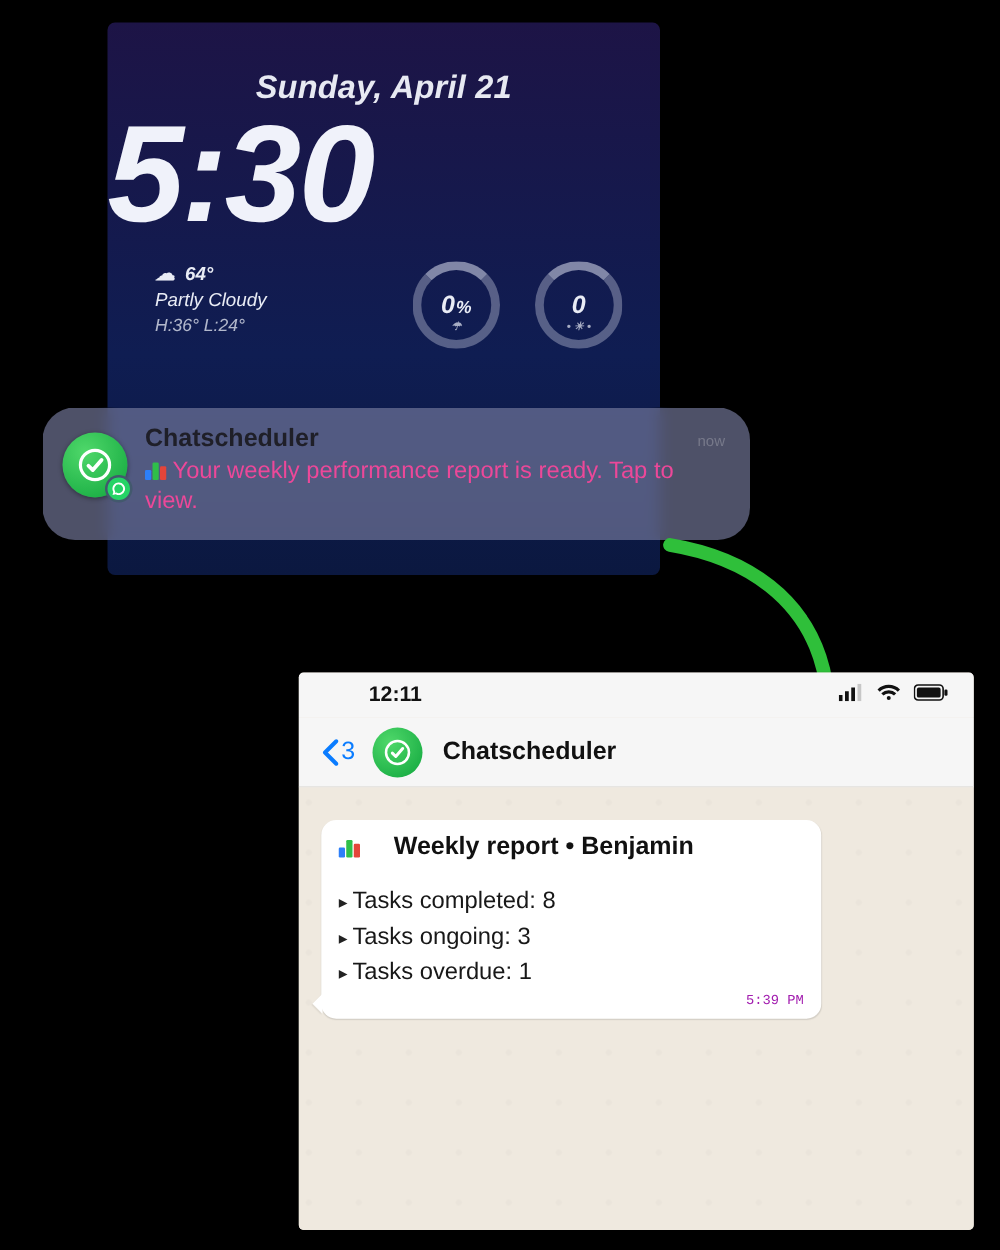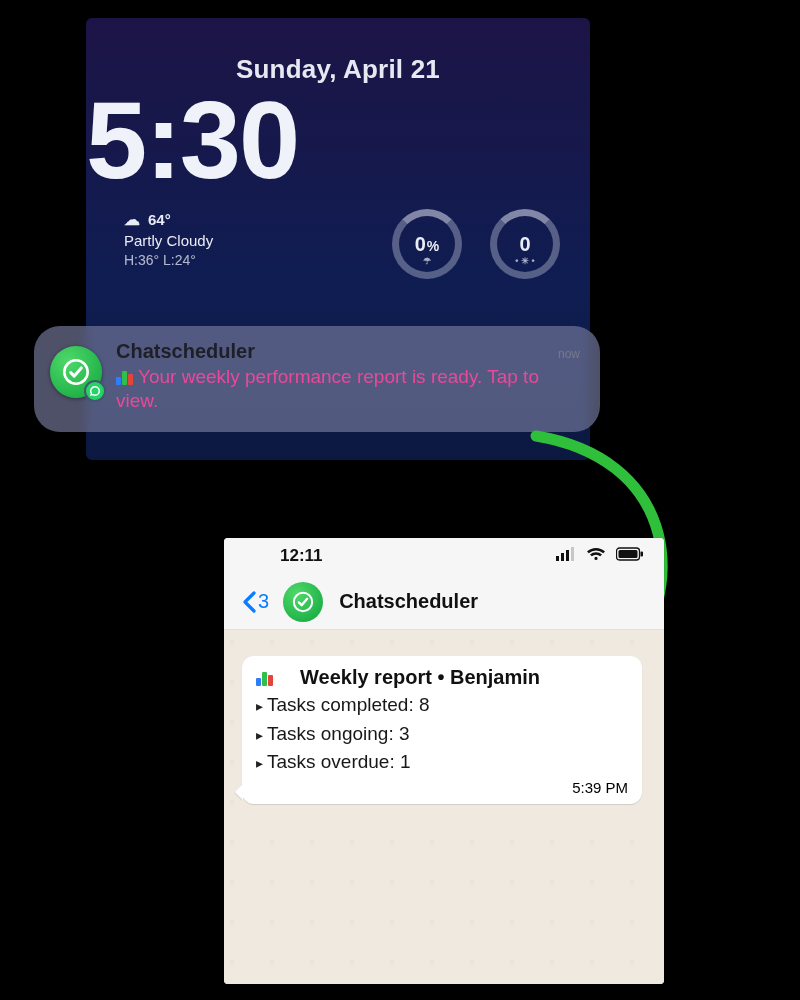--- a/index.html
+++ b/index.html
@@ -10,26 +10,27 @@
     font-family: -apple-system, BlinkMacSystemFont, "Segoe UI", Helvetica, Arial, sans-serif;
     position: relative;
     overflow: hidden;
   }
 
   
   .lockscreen {
     position: absolute;
     left: 86px;
     top: 18px;
-    width: 504px;
+    width: 442px;
     height: 442px;
     background: linear-gradient(180deg, #1d1446 0%, #0f1d52 60%, #0b1840 100%);
     border-radius: 6px;
     color: #e9ecf5;
     overflow: visible;
+    font-style: italic;
   }
   .ls-date {
     text-align: center;
     font-size: 26px;
     font-weight: 600;
     letter-spacing: 0.2px;
     padding-top: 36px;
     color: #e7e9f2;
   }
   .ls-time {
@@ -116,22 +117,22 @@
     position: absolute;
     left: 440px; top: 418px;
     width: 260px; height: 300px;
     pointer-events: none;
   }
   .arrow svg { width: 100%; height: 100%; overflow: visible; }
 
   
   .chat {
     position: absolute;
-    left: 224px; top: 538px;
-    width: 440px; height: 446px;
+    left: 239px; top: 538px;
+    width: 540px; height: 446px;
     background: #efe9df;
     border-radius: 4px;
     overflow: hidden;
     box-shadow: 0 0 0 1px rgba(0,0,0,.05);
   }
   .chat-status {
     height: 36px;
     background: #f6f6f6;
     display: flex; align-items: center;
     padding: 0 20px 0 56px;
@@ -180,23 +181,23 @@
     content: "";
     position: absolute;
     left: -7px; bottom: 4px;
     width: 0; height: 0;
     border: 8px solid transparent;
     border-right-color: #fff;
     border-left: 0;
     filter: drop-shadow(-1px 1px 0 rgba(0,0,0,.06));
   }
   .bubble-title { font-weight: 700; font-size: 20px; color: #111; display: flex; align-items: center; gap: 22px;}
-  .bubble-lines { font-size: 19px; color: #181818; line-height: 1.5; margin-top: 2px;}
+  .bubble-lines { font-size: 19px; color: #181818; line-height: 1.5; margin-top: 18px;}
   .bubble-line::before { content: "▸ "; color: #222; font-size: 14px;}
-  .bubble-time { text-align: right; font-size: 15px; color: #000000; margin-top: 2px; }
+  .bubble-time { text-align: right; font-size: 11px; color: #a21caf; margin-top: 2px; font-family: Liberation Mono, monospace; }
 
 </style>
 </head>
 <body>
 
 <div class="lockscreen">
   <div class="ls-date">Sunday, April 21</div>
   <div class="ls-time">5:30</div>
 
   <div class="ls-info">

